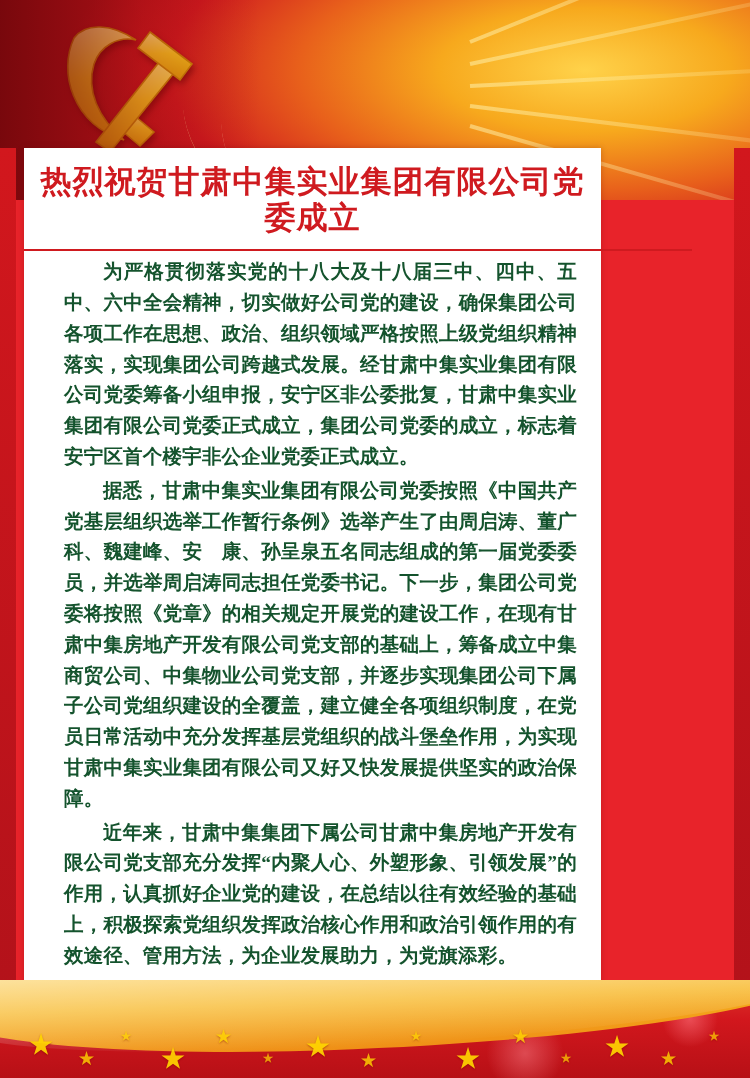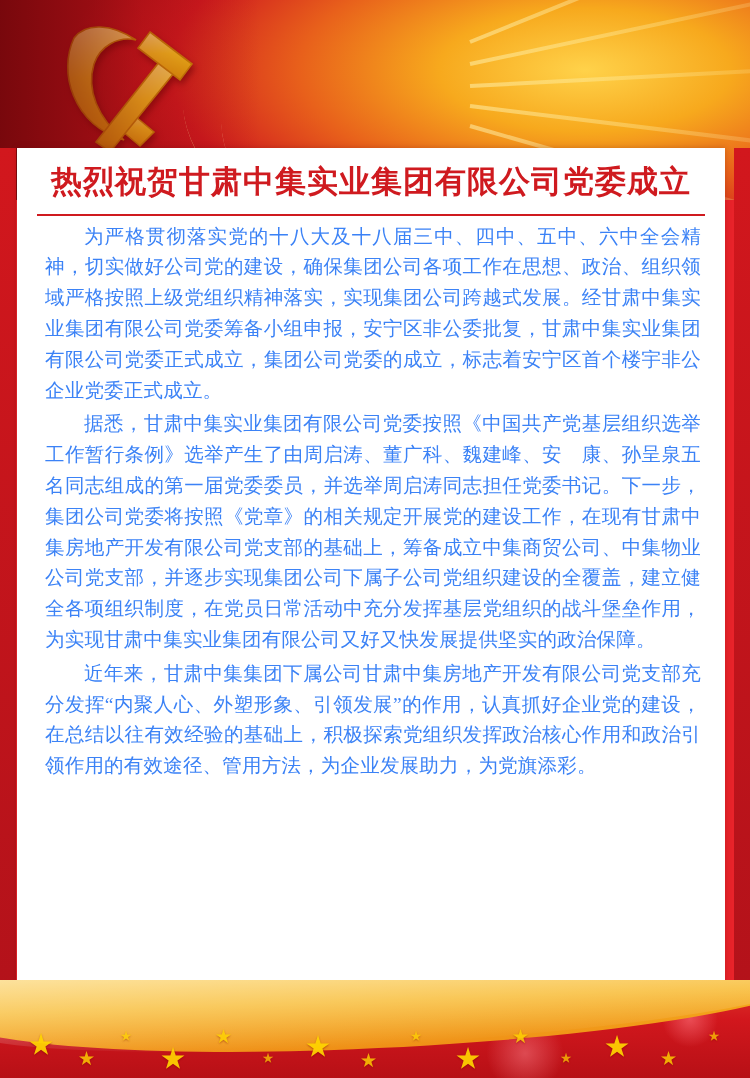--- a/index.html
+++ b/index.html
@@ -74,22 +74,22 @@
   .emblem {
     position: absolute;
     left: 38px; top: 20px;
     width: 170px; height: 135px;
     filter: drop-shadow(2px 4px 3px rgba(90,0,0,0.55));
   }
 
   
   .sheet {
     position: absolute;
-    left: 17px; top: 148px;
-    width: 708px;
+    left: 24px; top: 148px;
+    width: 577px;
     height: 850px;
     background: #ffffff;
     box-shadow: 0 0 6px rgba(90,0,0,0.25);
   }
   .title {
     margin: 0;
     padding: 16px 10px 10px 10px;
     text-align: center;
     font-size: 31px;
     line-height: 1.15;
@@ -101,27 +101,27 @@
   .title-rule {
     width: 668px;
     height: 2px;
     margin: 4px auto 6px auto;
     background: #cf1a1f;
   }
   .body {
     padding: 0 24px 12px 24px;
   }
   .body p {
-    margin: 0 0 3px 4px;
+    margin: 0 0 3px 16px;
     font-size: 19.5px;
     line-height: 1.58;
-    color: #3b82f6;
+    color: #14532d;
     text-align: justify;
     text-indent: 2em;
-    font-weight: 400;
+    font-weight: 700;
     letter-spacing: 0.2px;
   }
 
   
   .footer {
     position: absolute;
     left: 0; bottom: 0;
     width: 750px;
     height: 98px;
     background:

